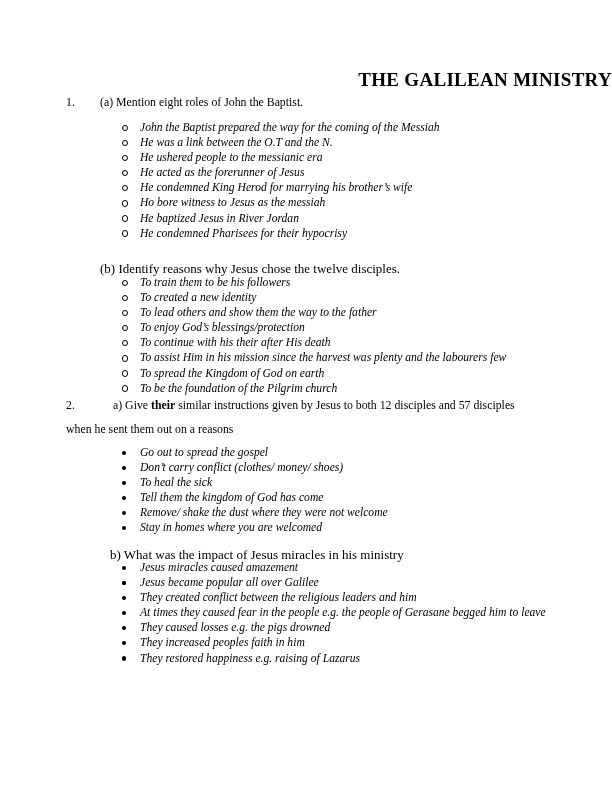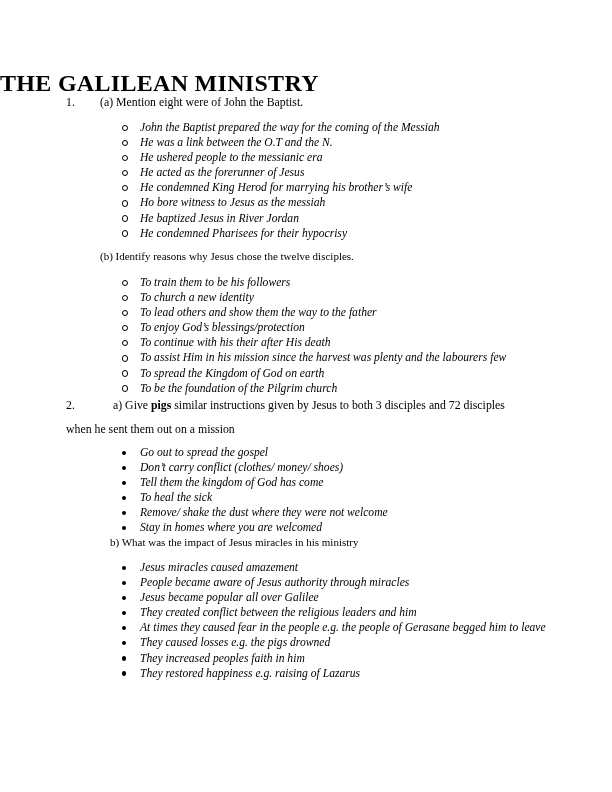--- a/index.html
+++ b/index.html
@@ -23,44 +23,45 @@
     box-sizing: border-box;
     padding: 0;
   }
 
   
   .doc-title {
     position: absolute;
     left: 0;
     top: 70px;
     width: 612px;
-    text-align: left;
-    font-size: 24px;
+    text-align: right;
+    font-size: 19px;
     font-weight: bold;
     letter-spacing: 0.3px;
     line-height: 1.1;
   }
 
   
   .qnum {
     position: absolute;
     font-size: 11.8px;
     line-height: 1.25;
   }
   .qhead {
     position: absolute;
     font-size: 11.8px;
     line-height: 1.3;
   }
   .qhead b { font-weight: bold; }
 
   .subhead {
     position: absolute;
-    font-size: 11px;
+    font-size: 13px;
     line-height: 1.3;
+    margin-top: 12px;
   }
 
   
   .blist {
     position: absolute;
     margin: 0;
     padding: 0;
     list-style: none;
   }
   .blist li {
@@ -104,66 +105,66 @@
 </style>
 </head>
 <body>
 
 <div class="page">
 
   <div class="doc-title">THE GALILEAN MINISTRY</div>
 
   <div class="qnum" style="left:66px; top:95px;">1.</div>
 
-  <div class="qhead" style="left:100px; top:95px; width:460px;">(a) Mention eight were of John the Baptist.</div>
+  <div class="qhead" style="left:100px; top:95px; width:460px;">(a) Mention eight roles of John the Baptist.</div>
 
   <ul class="blist hollow" style="left:110px; top:120px; width:450px;">
     <li><span class="mk"></span><span>John the Baptist prepared the way for the coming of the Messiah</span></li>
     <li><span class="mk"></span><span>He was a link between the O.T and the N.</span></li>
     <li><span class="mk"></span><span>He ushered people to the messianic era</span></li>
     <li><span class="mk"></span><span>He acted as the forerunner of Jesus</span></li>
     <li><span class="mk"></span><span>He condemned  King Herod for marrying his brother’s wife</span></li>
     <li><span class="mk"></span><span>Ho bore witness to Jesus as the messiah</span></li>
     <li><span class="mk"></span><span>He baptized Jesus in River Jordan</span></li>
     <li><span class="mk"></span><span>He condemned Pharisees for their hypocrisy</span></li>
   </ul>
 
   <div class="subhead" style="left:100px; top:249px; width:460px;">(b) Identify reasons why Jesus chose the twelve disciples.</div>
 
   <ul class="blist hollow" style="left:110px; top:275px; width:460px;">
     <li><span class="mk"></span><span>To train them to be his followers</span></li>
-    <li><span class="mk"></span><span>To church a new identity</span></li>
+    <li><span class="mk"></span><span>To created a new identity</span></li>
     <li><span class="mk"></span><span>To lead others and show them the way to the father</span></li>
     <li><span class="mk"></span><span>To enjoy God’s blessings/protection</span></li>
     <li><span class="mk"></span><span>To continue with his their after His death</span></li>
     <li><span class="mk"></span><span>To assist Him in his mission since the harvest was plenty and the labourers few</span></li>
     <li><span class="mk"></span><span>To spread the Kingdom of God on earth</span></li>
     <li><span class="mk"></span><span>To be the foundation of the Pilgrim church</span></li>
   </ul>
 
   <div class="qnum" style="left:66px; top:398px;">2.</div>
 
-  <div class="qhead" style="left:113px; top:398px; width:450px;"><span>a) Give </span><b>pigs</b><span> similar instructions given by Jesus to both 3 disciples and 72 disciples</span></div>
+  <div class="qhead" style="left:113px; top:398px; width:450px;"><span>a) Give </span><b>their</b><span> similar instructions given by Jesus to both 12 disciples and 57 disciples</span></div>
 
-  <div class="qhead" style="left:66px; top:422px; width:470px;">when he sent them out on a mission</div>
+  <div class="qhead" style="left:66px; top:422px; width:470px;">when he sent them out on a reasons</div>
 
   <ul class="blist disc" style="left:110px; top:445px; width:450px;">
     <li><span class="mk"></span><span>Go out to spread the gospel</span></li>
     <li><span class="mk"></span><span>Don’t carry conflict (clothes/ money/ shoes)</span></li>
+    <li><span class="mk"></span><span>To heal the sick</span></li>
     <li><span class="mk"></span><span>Tell them the kingdom of God has come</span></li>
-    <li><span class="mk"></span><span>To heal the sick</span></li>
     <li><span class="mk"></span><span>Remove/ shake the dust where they were not welcome</span></li>
     <li><span class="mk"></span><span>Stay in homes where you are welcomed</span></li>
   </ul>
 
   <div class="subhead" style="left:110px; top:535px; width:460px;">b) What was the impact of Jesus miracles in his ministry</div>
 
   <ul class="blist disc" style="left:110px; top:560px; width:455px;">
     <li><span class="mk"></span><span>Jesus miracles caused amazement</span></li>
-    <li><span class="mk"></span><span>People became aware of Jesus authority through miracles</span></li>
+    <li><span class="mk"></span></li>
     <li><span class="mk"></span><span>Jesus became popular all over Galilee</span></li>
     <li><span class="mk"></span><span>They created conflict between the religious leaders and him</span></li>
     <li><span class="mk"></span><span>At times they caused fear in the people e.g. the people of Gerasane begged him to leave</span></li>
     <li><span class="mk"></span><span>They caused losses e.g. the pigs drowned</span></li>
     <li><span class="mk"></span><span>They increased peoples faith in him</span></li>
     <li><span class="mk"></span><span>They restored happiness e.g. raising of Lazarus</span></li>
   </ul>
 
 </div>
 

